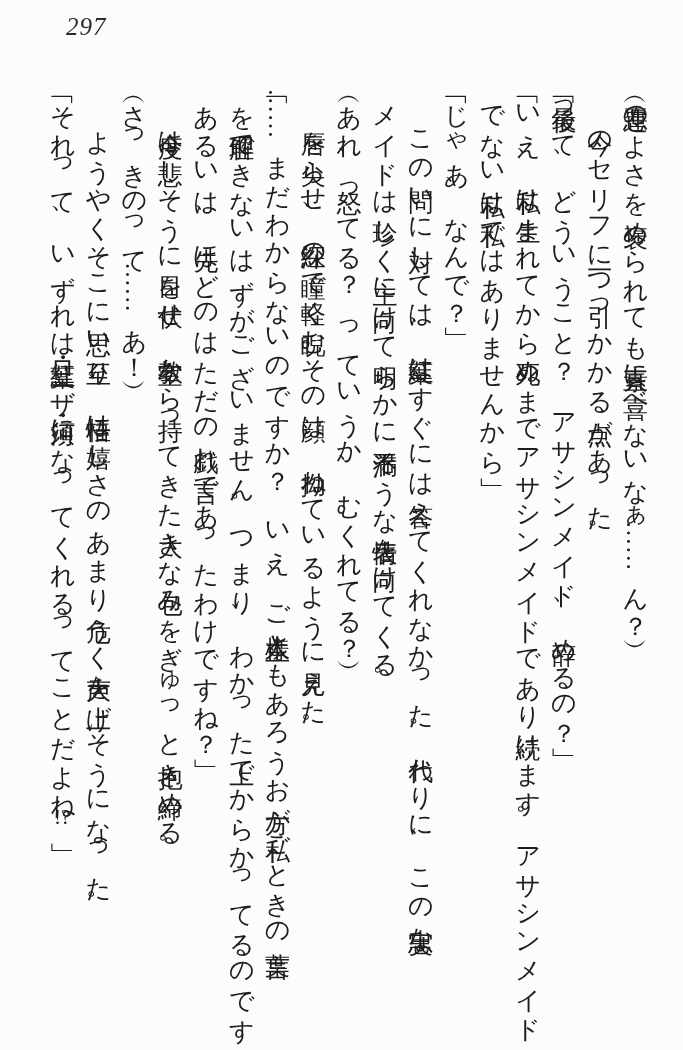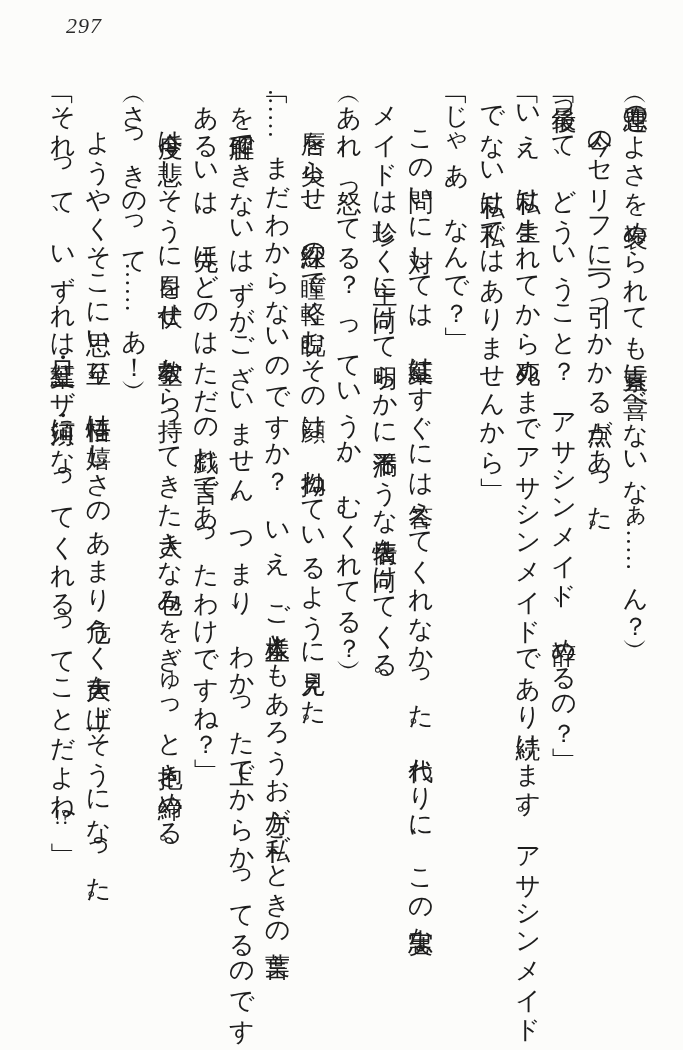--- a/index.html
+++ b/index.html
@@ -18,21 +18,21 @@
     width: 683px;
     height: 1050px;
     background: var(--paper);
     font-family: "Liberation Serif", "DejaVu Serif", serif;
     color: var(--ink);
   }
   .page-number {
     position: absolute;
     left: 66px;
     top: 13px;
-    font-size: 22px;
+    font-size: 25px;
     font-style: italic;
     letter-spacing: 1px;
     color: #2b2b2b;
   }
   .textblock {
     position: absolute;
     top: 88px;
     right: 30px;
     height: 965px;
     writing-mode: vertical-rl;

